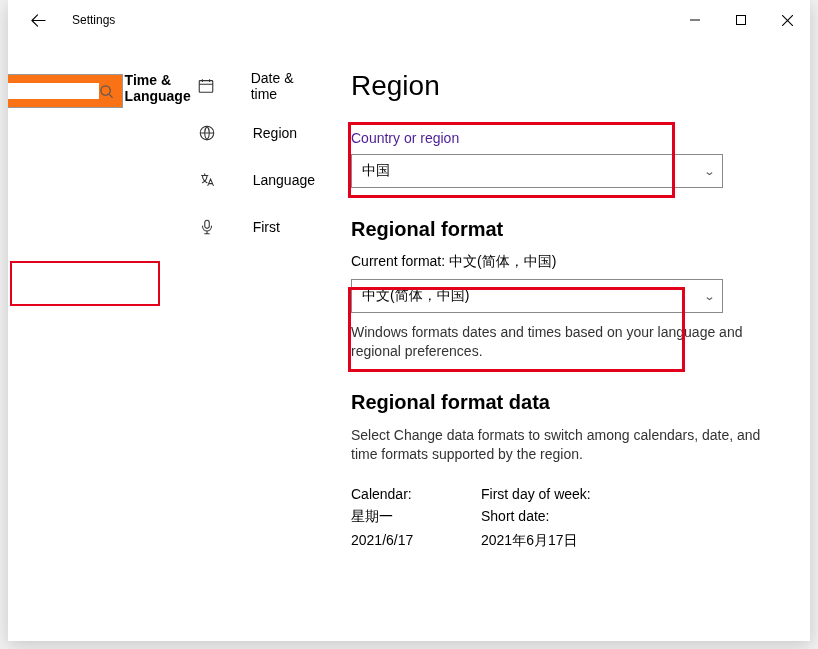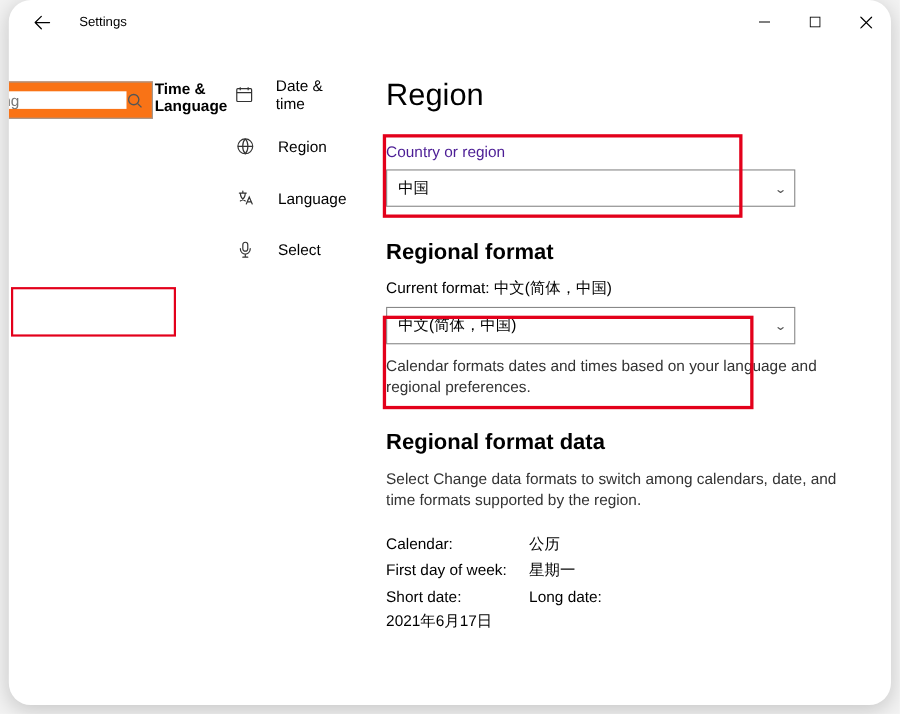--- a/index.html
+++ b/index.html
@@ -7,21 +7,21 @@
   body {
     font-family: "Segoe UI", -apple-system, sans-serif;
     background: #f2f2f2;
     font-size: 14px;
     color: #000;
   }
   .window {
     position: absolute;
     left: 8px; top: 0; right: 8px; bottom: 8px;
     background: #fff;
-    border-radius: 20px;
+    border-radius: 0;
     box-shadow: 0 4px 18px rgba(0,0,0,0.18);
     overflow: hidden;
     display: flex;
     flex-direction: column;
   }
   .titlebar {
     height: 40px;
     display: flex;
     align-items: center;
     padding: 0 0 0 12px;
@@ -93,21 +93,21 @@
     font-weight: 600;
     font-size: 14px;
     margin: 10px 0 16px 2px;
   }
   .nav-list { display: flex; flex-direction: column; }
   .nav-item {
     display: flex;
     align-items: center;
     height: 47px;
     padding-left: 6px;
-    gap: 20px;
+    gap: 36px;
     position: relative;
   }
   .nav-item .icon {
     width: 20px;
     display:flex; align-items:center; justify-content:center;
     color: #333;
   }
   .nav-item .label { font-size: 14px; }
   .highlight-box-1 {
     position: absolute;
@@ -273,21 +273,21 @@
           </span>
           <span class="label">Language</span>
         </div>
         <div class="nav-item">
           <span class="icon">
             <svg width="18" height="18" viewBox="0 0 20 20">
                 <rect x="7.5" y="2.5" width="5" height="9" rx="2.5" stroke="#333" stroke-width="1.2" fill="none"></rect>
                 <path d="M5 9 C5 13 8 14.5 10 14.5 C12 14.5 15 13 15 9 M10 14.5 V17.5 M7.5 17.5 H12.5" stroke="#333" stroke-width="1.2" fill="none" stroke-linecap="round"></path>
               </svg>
           </span>
-          <span class="label">Select</span>
+          <span class="label">First</span>
         </div>
       </div>
 
       <div class="highlight-box-1"></div>
     </div>
 
     <div class="main">
       <div class="page-title">Region</div>
 
       <div class="section-label">Country or region</div>
@@ -298,32 +298,31 @@
 
       <div class="section-heading">Regional format</div>
       <div class="current-format">
         <span>Current format:</span>
         <span>中文(简体，中国)</span>
       </div>
       <div class="select">
         <span>中文(简体，中国)</span>
         <span class="chev">⌄</span>
       </div>
-      <div class="help-text">Calendar formats dates and times based on your language and regional preferences.</div>
+      <div class="help-text">Windows formats dates and times based on your language and regional preferences.</div>
 
       <div class="section-heading">Regional format data</div>
       <div class="help-text" style="margin-top:4px;">Select Change data formats to switch among calendars, date, and time formats supported by the region.</div>
 
       <div class="data-grid">
         <div>Calendar:</div>
-        <div>公历</div>
         <div>First day of week:</div>
         <div>星期一</div>
         <div>Short date:</div>
-        <div>Long date:</div>
+        <div>2021/6/17</div>
         <div>2021年6月17日</div>
       </div>
     </div>
 
   </div>
 
   <div class="highlight-box-2"></div>
   <div class="highlight-box-3"></div>
 
 </div>

